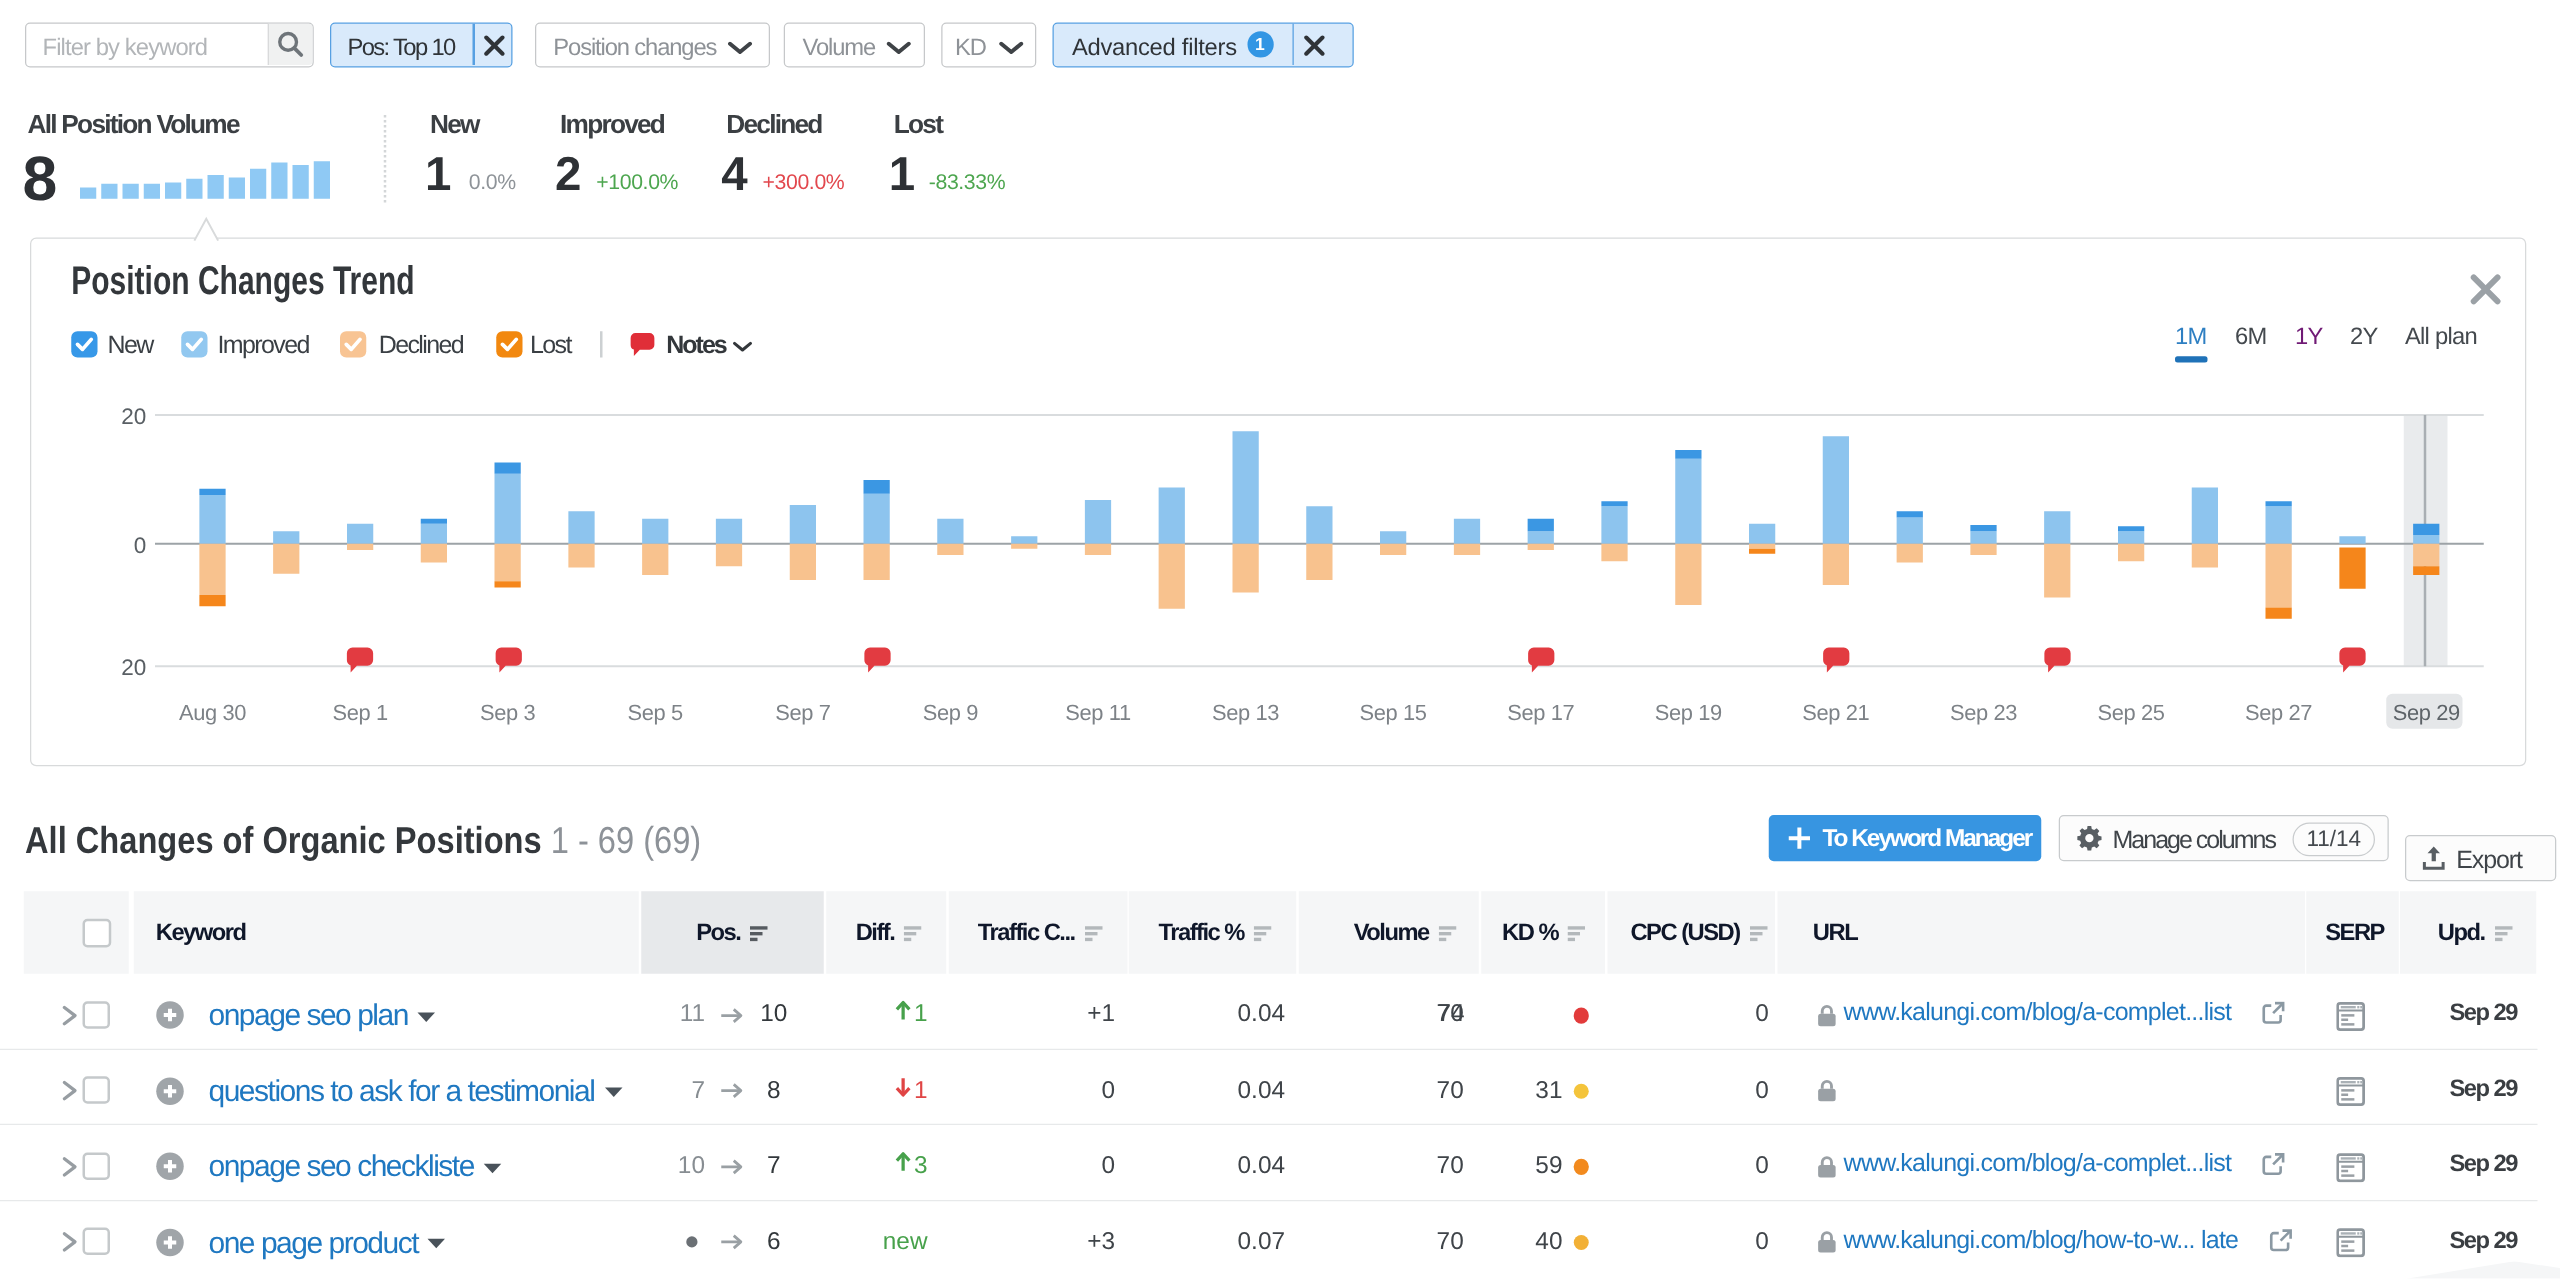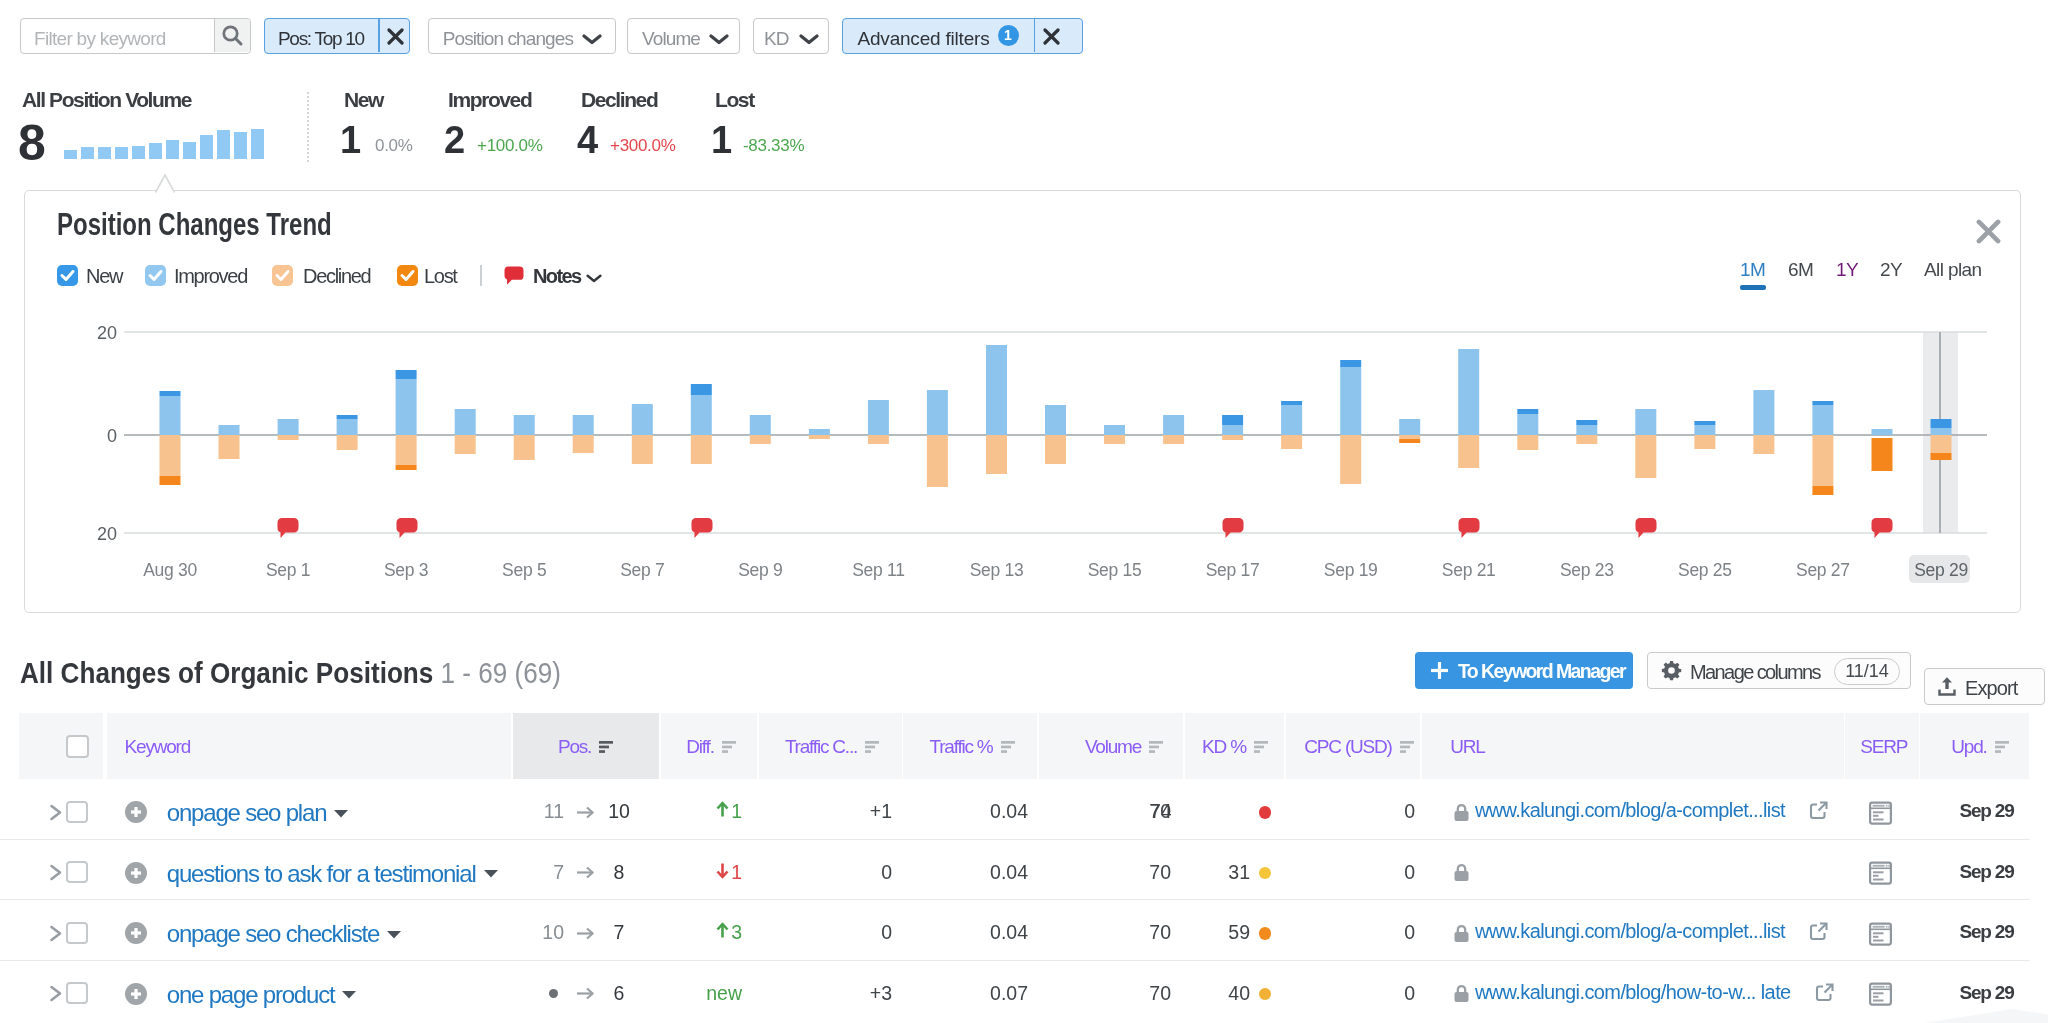--- a/index.html
+++ b/index.html
@@ -4,21 +4,21 @@
 html,body{margin:0;padding:0;background:#fff;width:2048px;height:1023px;overflow:hidden;
 font-family:"Liberation Sans",sans-serif;-webkit-font-smoothing:antialiased}
 .abs{position:absolute}
 .dd{position:absolute;top:18px;height:36px;box-sizing:border-box;border:1.5px solid #c6c8ca;border-radius:4px;background:#fff}
 .ddt{position:absolute;left:14px;top:9px;font-size:19px;color:#8e9297;letter-spacing:-0.9px;white-space:nowrap}
 .chip{position:absolute;top:18px;height:36px;box-sizing:border-box;border:1.5px solid #57a0e2;border-radius:4px;background:#d9eafb}
 .statlbl{position:absolute;font-size:21px;font-weight:700;color:#3b3f43;letter-spacing:-1.4px;line-height:1;white-space:nowrap}
 .statnum{position:absolute;font-size:38px;font-weight:700;color:#2e3135;line-height:1;letter-spacing:-1px}
 .statpct{position:absolute;font-size:17px;letter-spacing:-0.3px;line-height:1}
 .hcell{position:absolute;top:0;height:100%;background:#f5f6f7}
-.htxt{font-size:19px;font-weight:400;color:#8b5cf6;letter-spacing:-1.2px}
+.htxt{font-size:19px;font-weight:700;color:#0f172a;letter-spacing:-1.2px}
 .num{font-size:19.5px;color:#3f4449}
 .grey{color:#878d92}
 .link{font-size:24px;color:#1f78c1;letter-spacing:-1.2px;white-space:nowrap}
 .ulink{font-size:20px;color:#1f78c1;letter-spacing:-0.6px;white-space:nowrap}
 
 </style></head><body>
 <div class="abs" style="left:20px;top:18px;width:231px;height:36px;border:1.5px solid #c6c8ca;border-radius:4px;box-sizing:border-box;background:#fff">
 <div style="position:absolute;left:13px;top:9px;font-size:19px;color:#b2b5b8;letter-spacing:-0.7px">Filter by keyword</div>
 <div style="position:absolute;right:0;top:0;width:35px;height:33px;background:#f0f1f1;border-left:1.5px solid #c6c8ca;border-radius:0 3px 3px 0">
 <span style="position:absolute;left:6px;top:5px"><svg width="23" height="23" viewBox="0 0 23 23">

